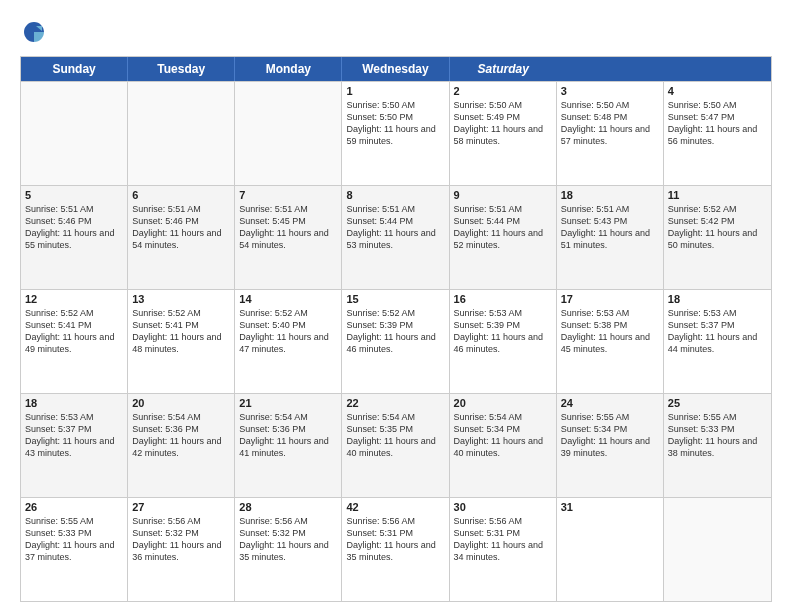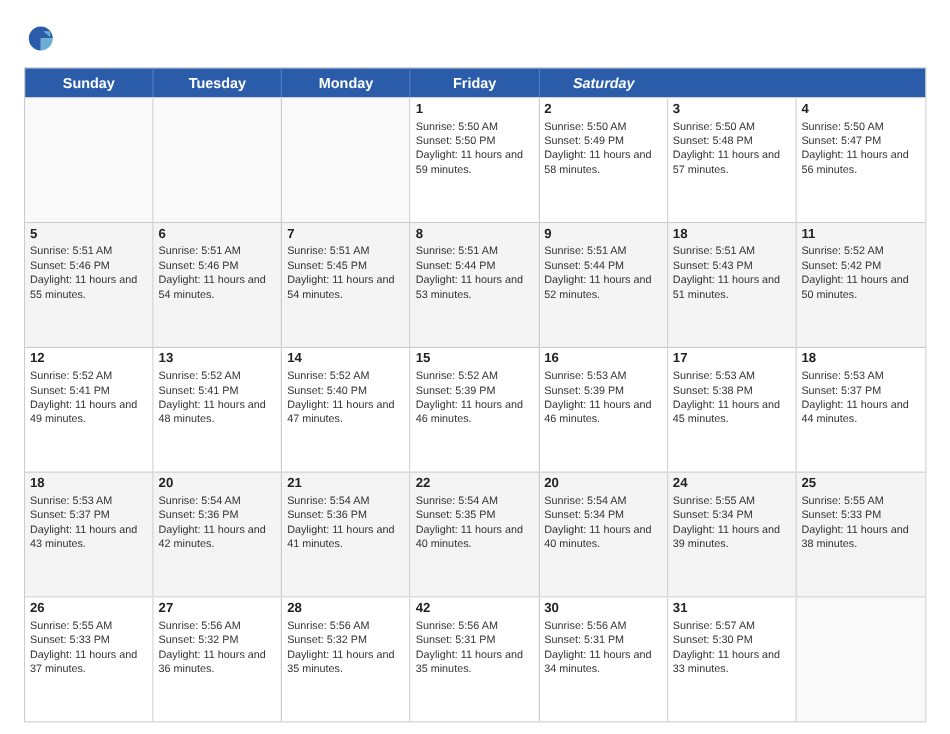--- a/index.html
+++ b/index.html
@@ -140,21 +140,21 @@
       <div class="month-title"></div>
       <div class="subtitle"></div>
     </div>
   </div>
 
   <div class="calendar">
     <div class="cal-header">
     <div class="cal-header-cell">Sunday</div>
         <div class="cal-header-cell">Tuesday</div>
         <div class="cal-header-cell">Monday</div>
-        <div class="cal-header-cell">Friday</div>
+        <div class="cal-header-cell">Wednesday</div>
         <div class="cal-header-cell">Saturday</div>
       </div>
     <div class="cal-body">
     <div class="cal-row">
           <div class="cal-cell empty"></div>
           <div class="cal-cell empty"></div>
           <div class="cal-cell empty"></div>
           <div class="cal-cell">
             <div class="day-num">1</div>
             <div class="cell-text" style="white-space: pre-line;">Sunrise: 5:50 AM
@@ -338,21 +338,18 @@
 Daylight: 11 hours and 35 minutes.</div>
           </div>
           <div class="cal-cell">
             <div class="day-num">30</div>
             <div class="cell-text" style="white-space: pre-line;">Sunrise: 5:56 AM
 Sunset: 5:31 PM
 Daylight: 11 hours and 34 minutes.</div>
           </div>
           <div class="cal-cell">
             <div class="day-num">31</div>
-            <div class="cell-text" style="white-space: pre-line;">Sunrise: 5:57 AM
-Sunset: 5:30 PM
-Daylight: 11 hours and 33 minutes.</div>
           </div>
           <div class="cal-cell empty"></div>
         </div>
       </div>
   </div>
 </div>
 
 </body></html>

